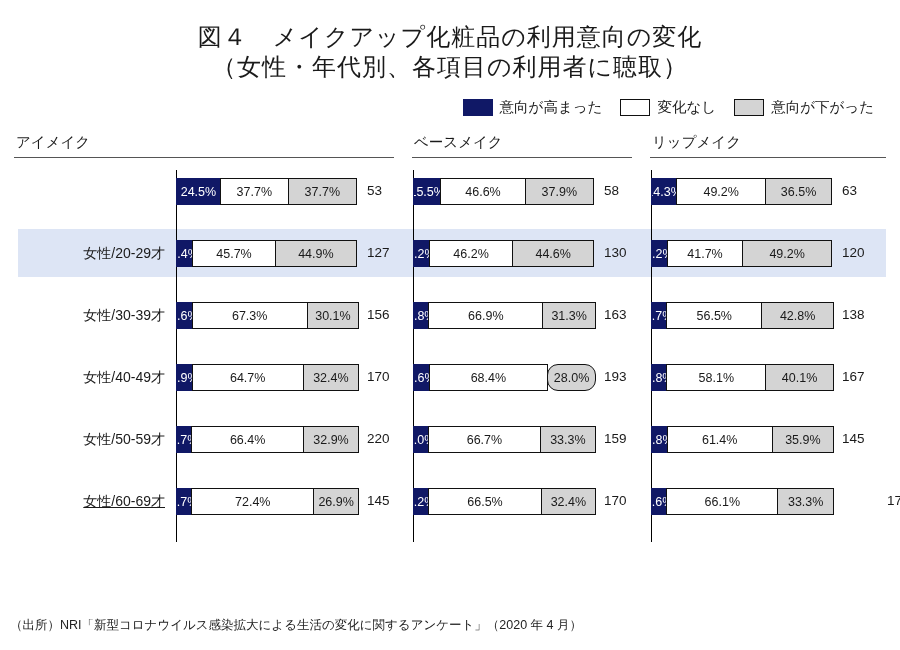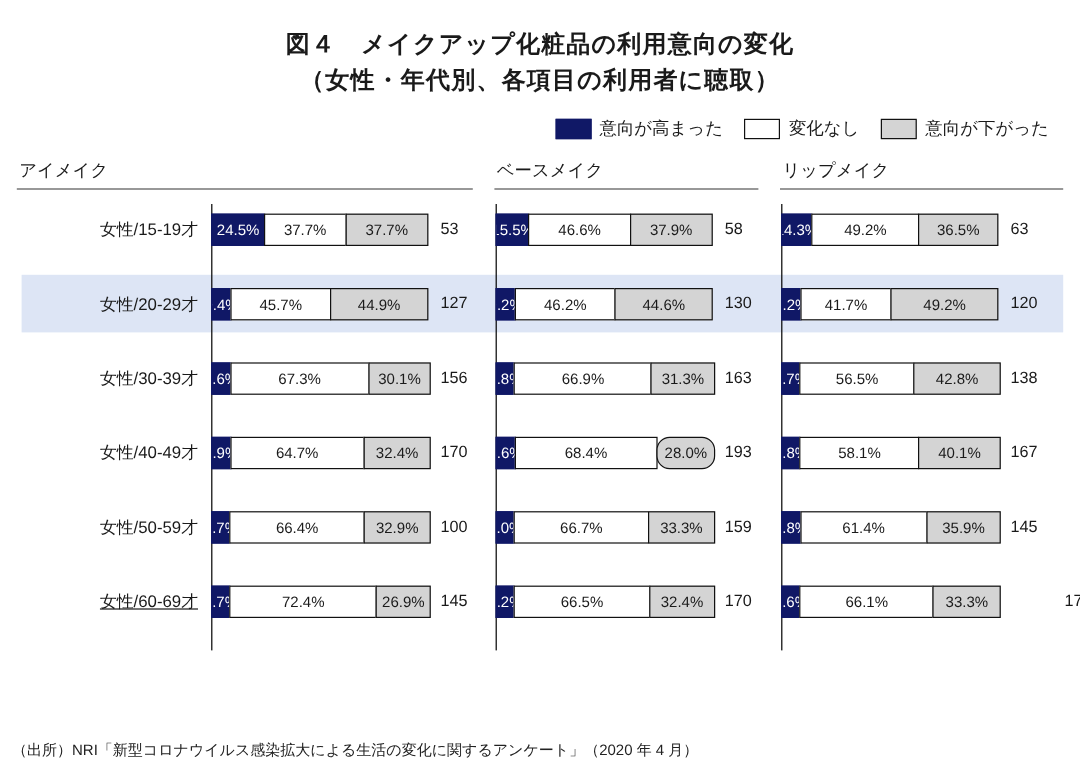--- a/index.html
+++ b/index.html
@@ -13,22 +13,22 @@
     font-family: "Liberation Sans", sans-serif;
     color: #1a1a1a;
     position: relative;
     overflow: hidden;
   }
   .title-block {
     text-align: center;
     padding-top: 22px;
   }
   .title-line {
-    font-size: 20px;
-    font-weight: bold;
+    font-size: 24px;
+    font-weight: normal;
     letter-spacing: 1px;
     line-height: 30px;
   }
   .legend {
     display: flex;
     justify-content: flex-end;
     align-items: center;
     gap: 18px;
     padding-right: 26px;
     margin-top: 14px;
@@ -168,21 +168,20 @@
     <div class="group-header" style="left: 652px; bottom: 6px;">リップメイク</div>
     <div class="group-rule" style="left: 650px; width: 236px;"></div>
   </div>
 
 <div class="chart-area" id="chart-area">
     <div class="row-highlight" style="top: 67px; height: 48px;"></div>
     <div class="axis-line" style="left: 176px;"></div>
     <div class="axis-line" style="left: 413px;"></div>
     <div class="axis-line" style="left: 651px;"></div>
     <div class="row" style="top: 12px;">
-      <div class="row-label" style="left: 30px; width: 135px;">女性/15-19才</div>
       <div class="bar" style="left: 176px; width: 183px;">
         <div class="seg seg-up" style="width: 24.5%;">24.5%</div>
         <div class="seg seg-same" style="width: 37.7%;">37.7%</div>
         <div class="seg seg-down" style="width: 37.7%;">37.7%</div>
       </div>
       <div class="total" style="left: 367px;">53</div>
       <div class="bar" style="left: 413px; width: 183px;">
         <div class="seg seg-up" style="width: 15.5%;">15.5%</div>
         <div class="seg seg-same" style="width: 46.6%;">46.6%</div>
         <div class="seg seg-down" style="width: 37.9%;">37.9%</div>
@@ -258,21 +257,21 @@
       </div>
       <div class="total" style="left: 842px;">167</div>
     </div>
     <div class="row" style="top: 260px;">
       <div class="row-label" style="left: 30px; width: 135px;">女性/50-59才</div>
       <div class="bar" style="left: 176px; width: 183px;">
         <div class="seg seg-up" style="width: 9.5%;">0.7%</div>
         <div class="seg seg-same" style="width: 66.4%;">66.4%</div>
         <div class="seg seg-down" style="width: 32.9%;">32.9%</div>
       </div>
-      <div class="total" style="left: 367px;">100</div>
+      <div class="total" style="left: 367px;">220</div>
       <div class="bar" style="left: 413px; width: 183px;">
         <div class="seg seg-up" style="width: 9.5%;">0.0%</div>
         <div class="seg seg-same" style="width: 66.7%;">66.7%</div>
         <div class="seg seg-down" style="width: 33.3%;">33.3%</div>
       </div>
       <div class="total" style="left: 604px;">159</div>
       <div class="bar" style="left: 651px; width: 183px;">
         <div class="seg seg-up" style="width: 9.5%;">2.8%</div>
         <div class="seg seg-same" style="width: 61.4%;">61.4%</div>
         <div class="seg seg-down" style="width: 35.9%;">35.9%</div>

